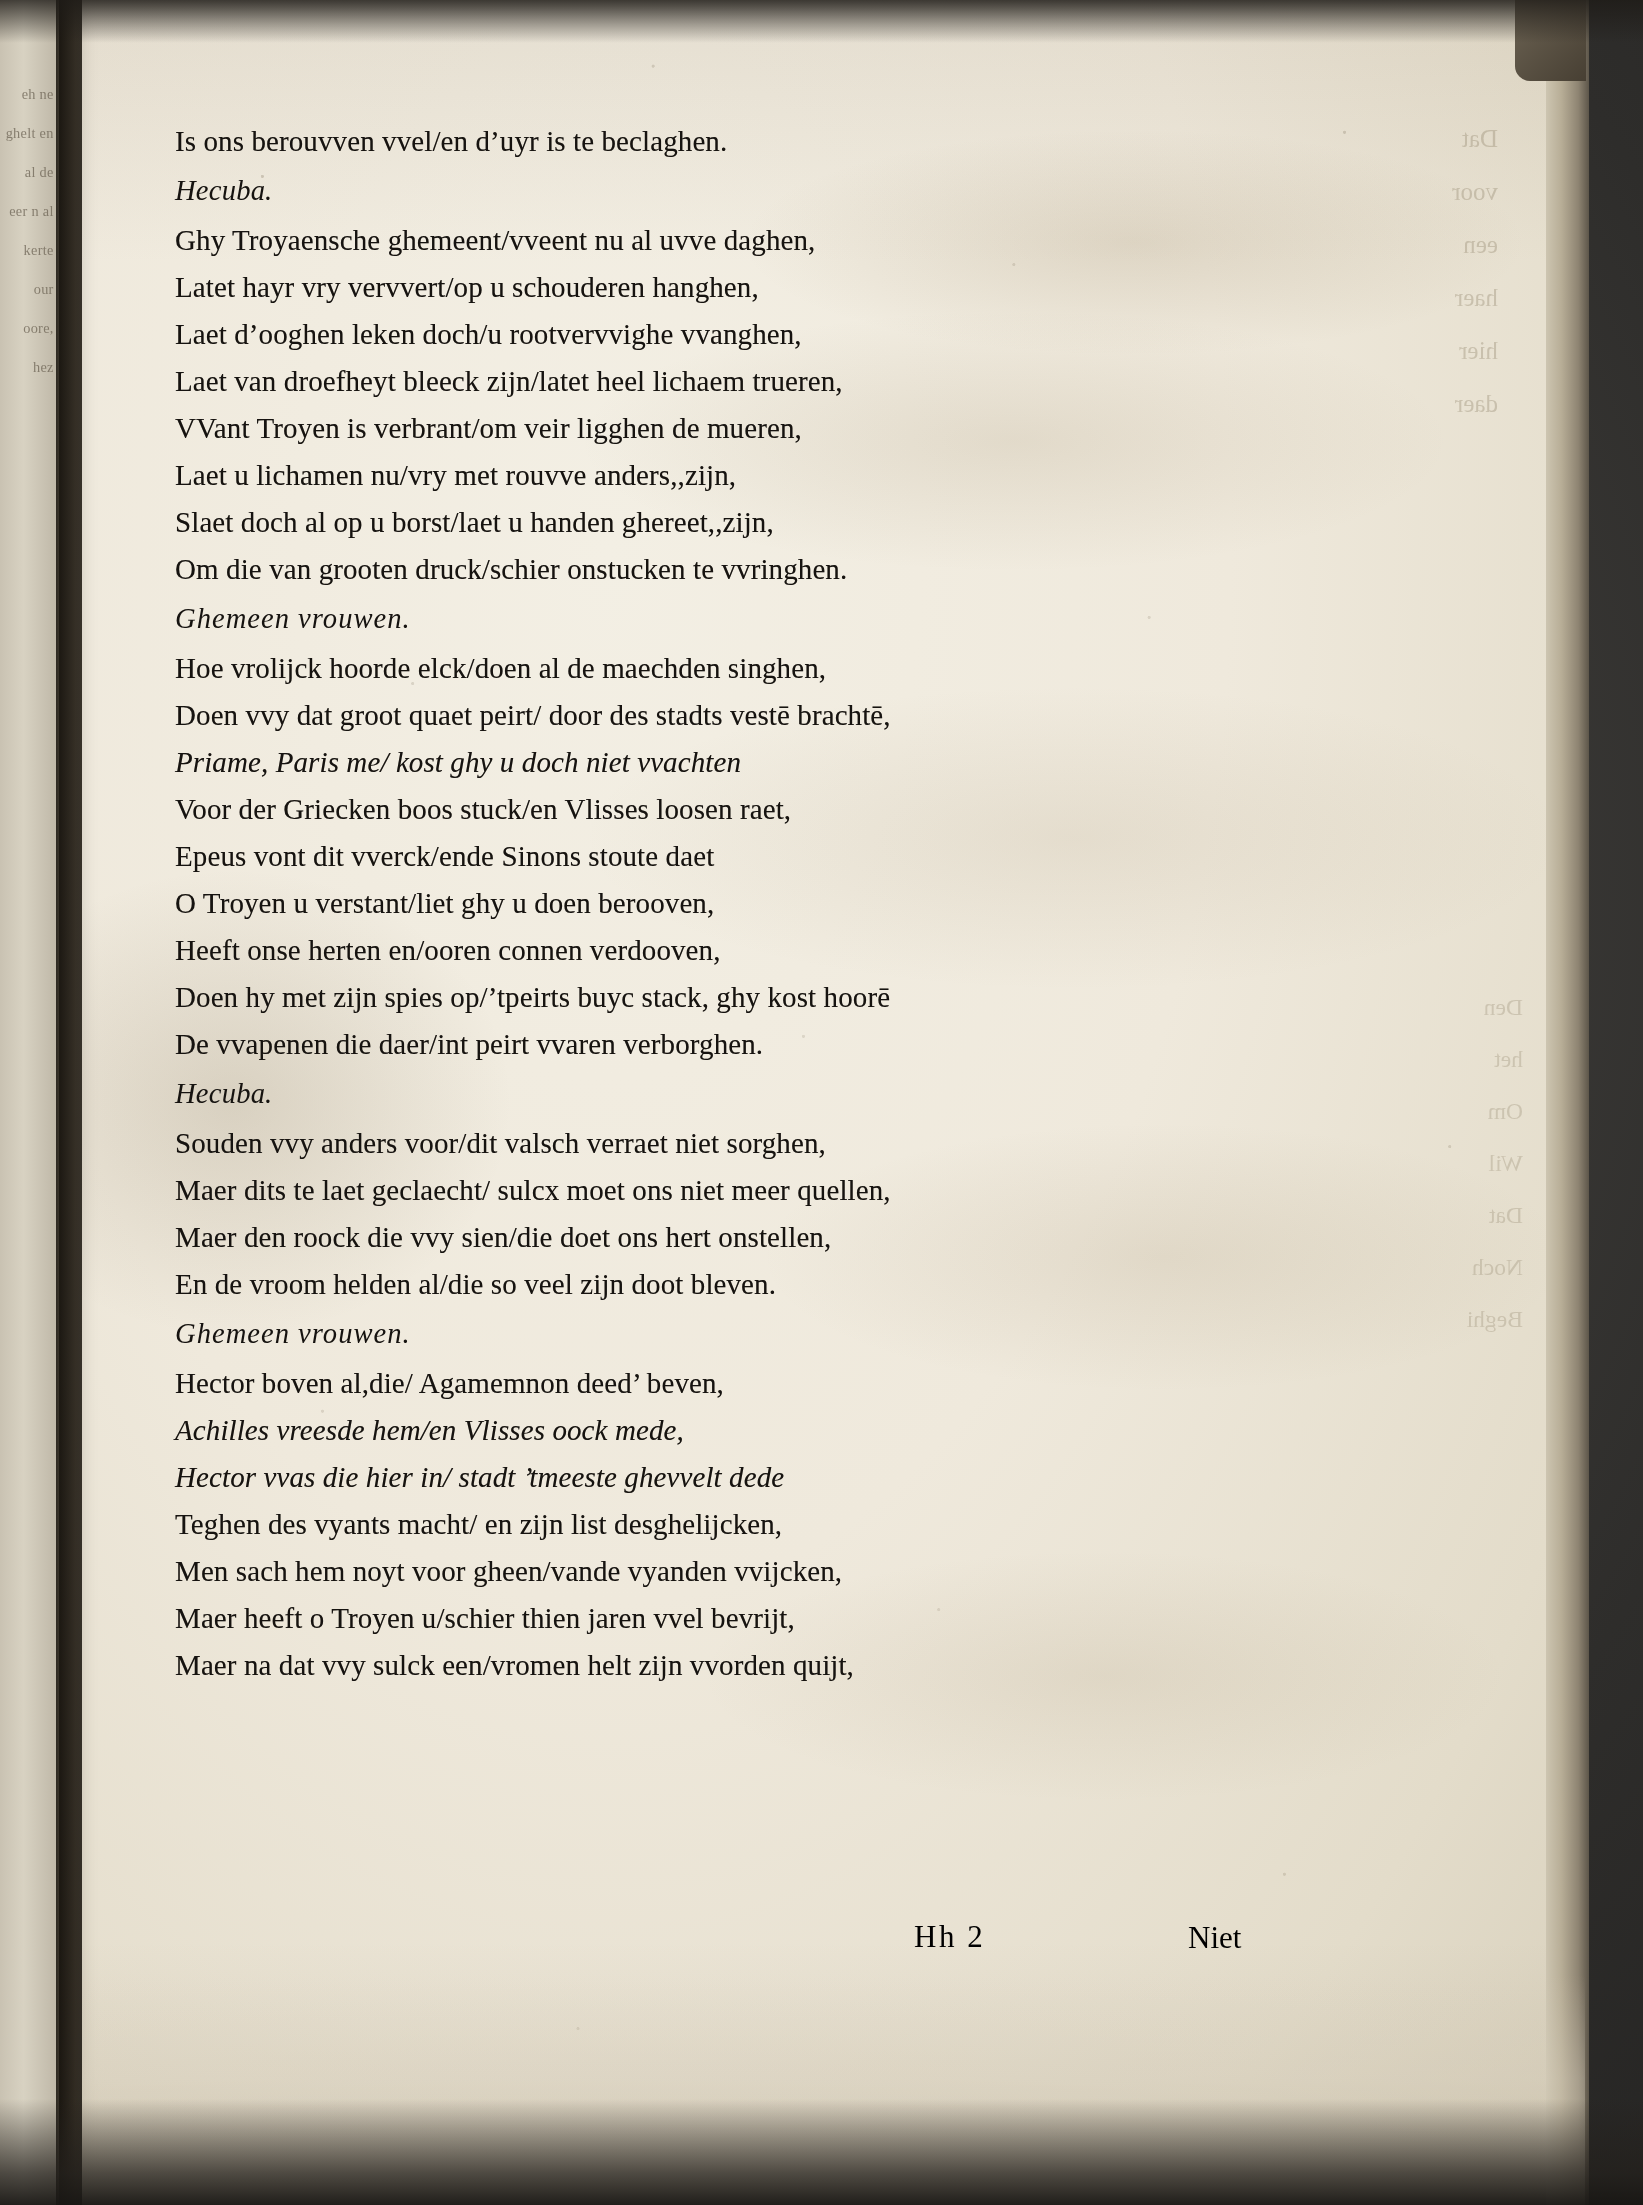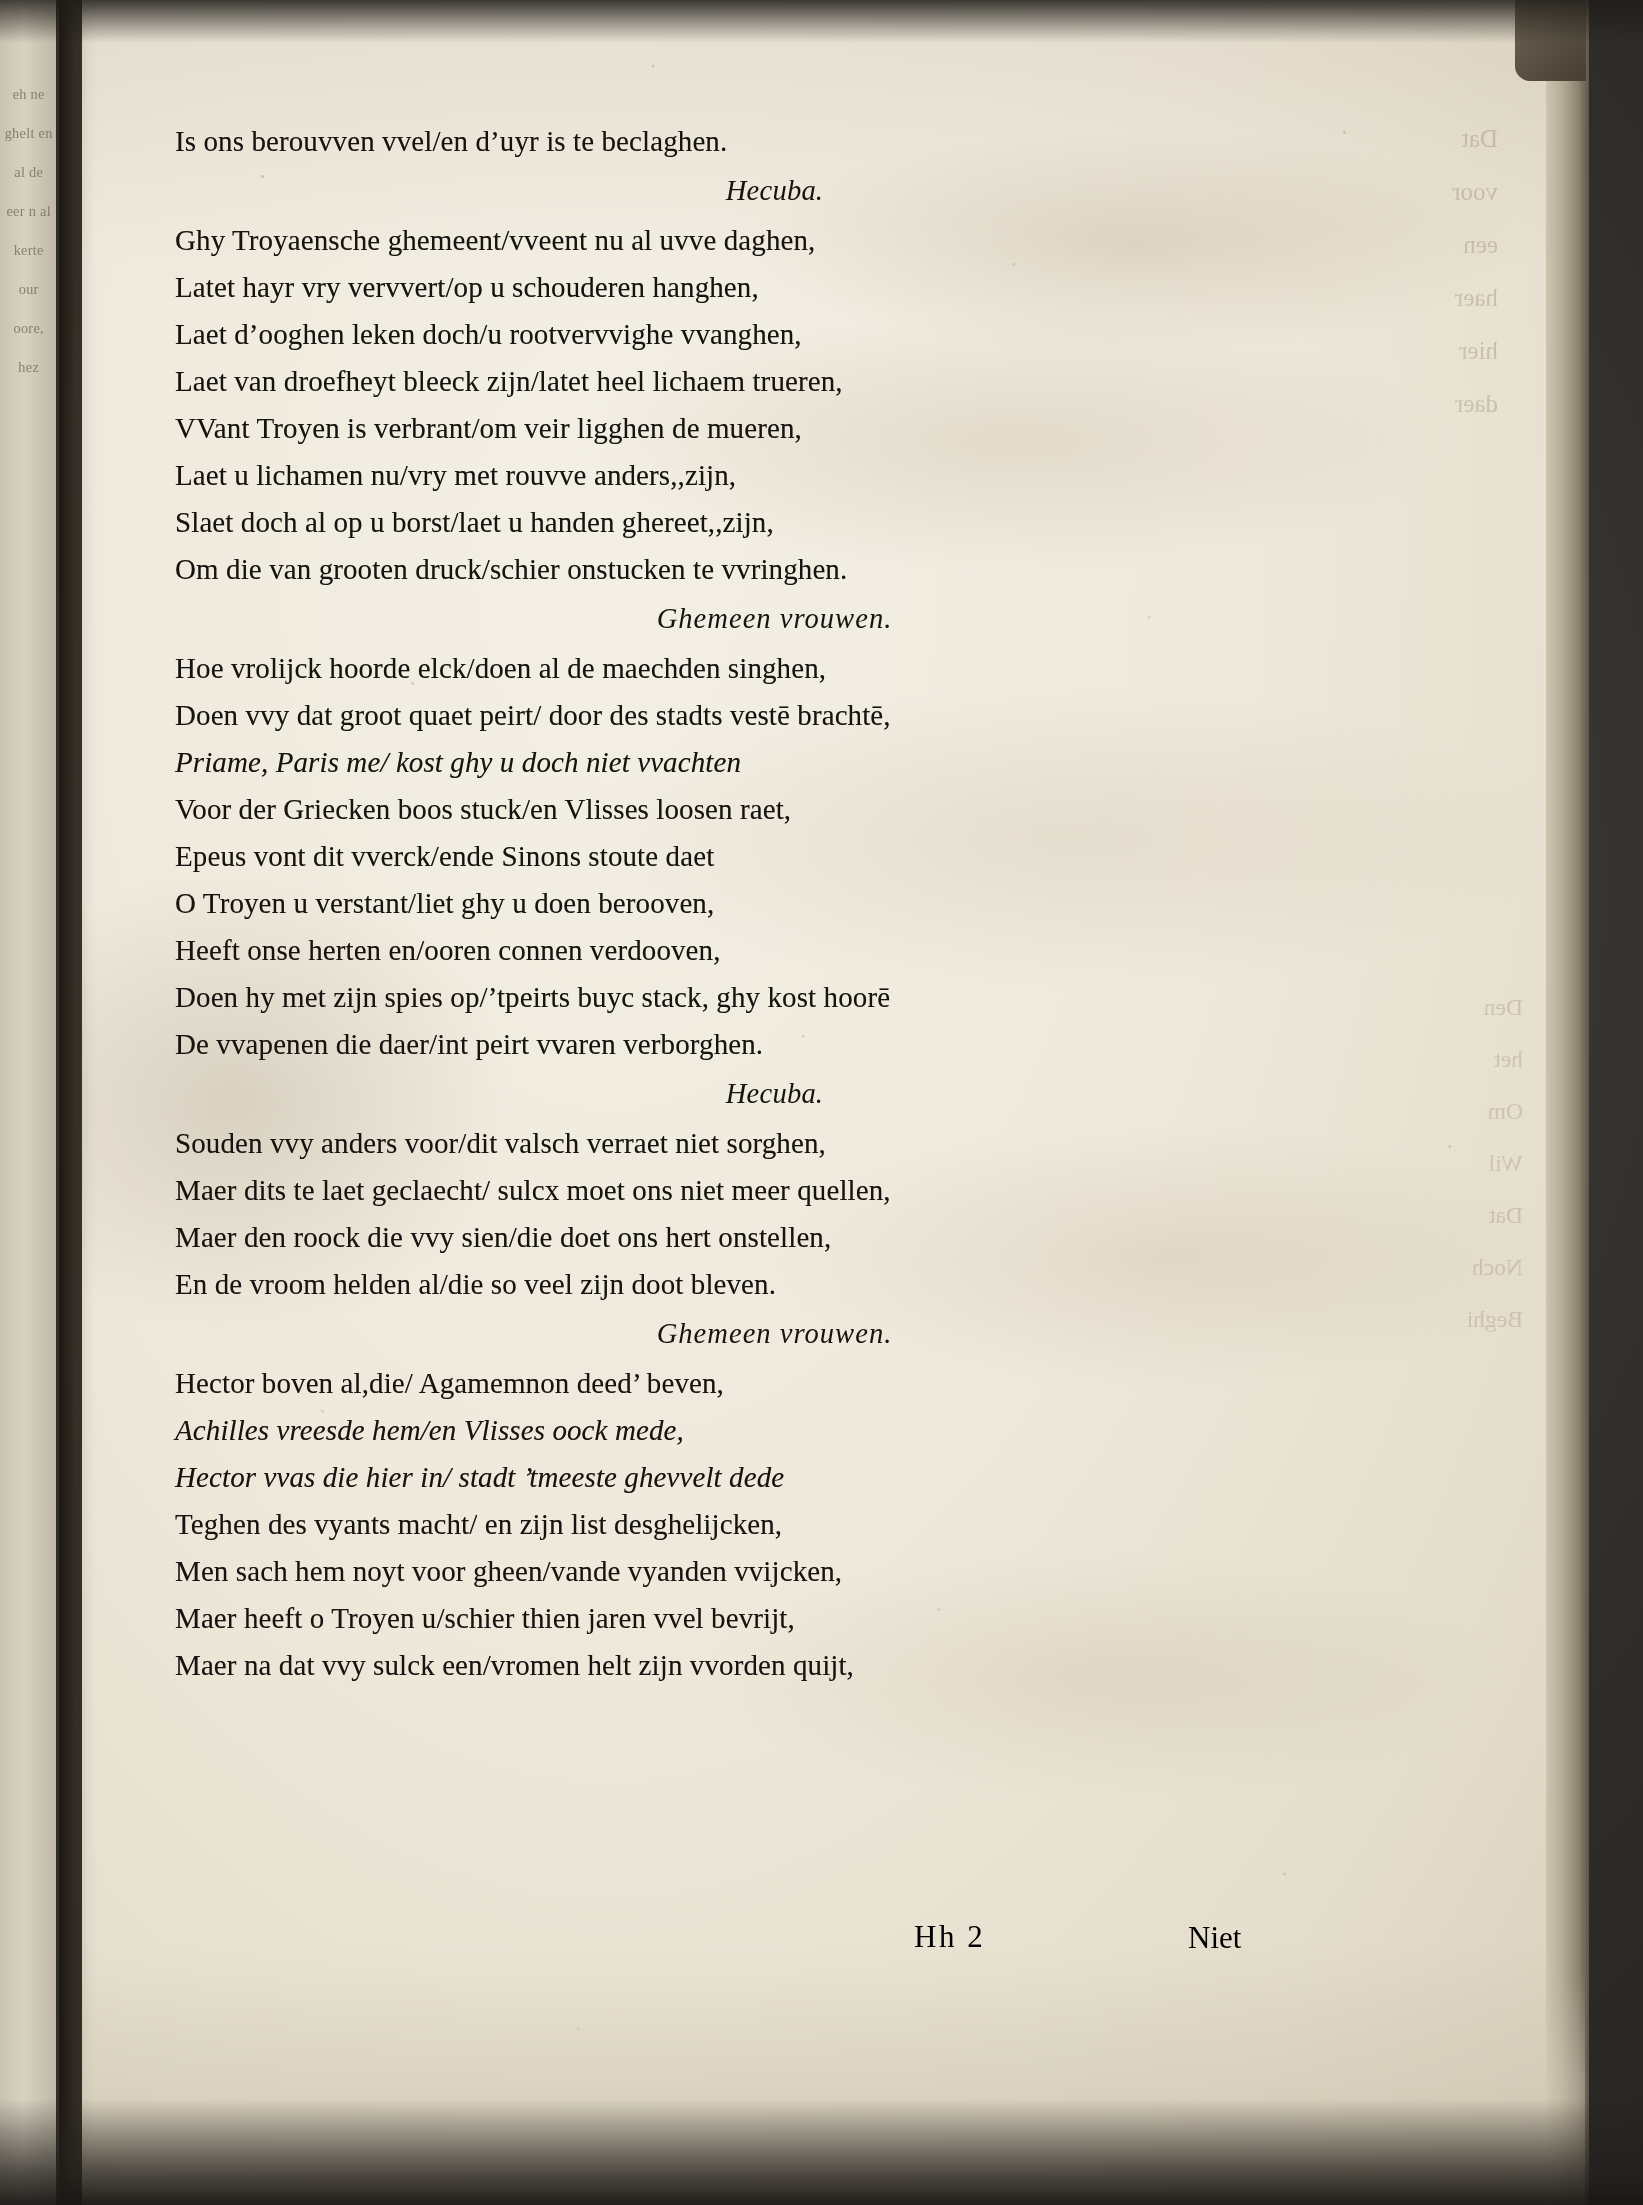--- a/index.html
+++ b/index.html
@@ -33,21 +33,21 @@
   }
   .left-text {
     position: absolute;
     left: 3.7px; top: 75px;
     width: 50px;
     font-size: 14.3px;
     line-height: 39px;
     color: #6d6455;
     opacity: .75;
     letter-spacing: 0.3px;
-    text-align: center;
+    text-align: right;
   }
 
   
   .gutter {
     position: absolute;
     left: 56px; top: 0;
     width: 43px; height: 2205px;
     background: linear-gradient(90deg, rgba(20,16,10,.85) 0%, rgba(60,50,35,.55) 45%, rgba(160,150,130,.12) 100%);
   }
 
@@ -143,21 +143,20 @@
     color: #161310;
   }
   .line {
     font-size: 29px;
     line-height: 47px;
     letter-spacing: 0.1px;
     white-space: pre;
     text-shadow: 0 0 0.6px rgba(30,22,12,.35);
   }
   .speaker {
-    text-align: center;
     font-style: italic;
     font-size: 28.6px;
     line-height: 52px;
     letter-spacing: 0.2px;
   }
   .speaker.wide { letter-spacing: 1px; }
 
   
   .footline {
     position: absolute;

